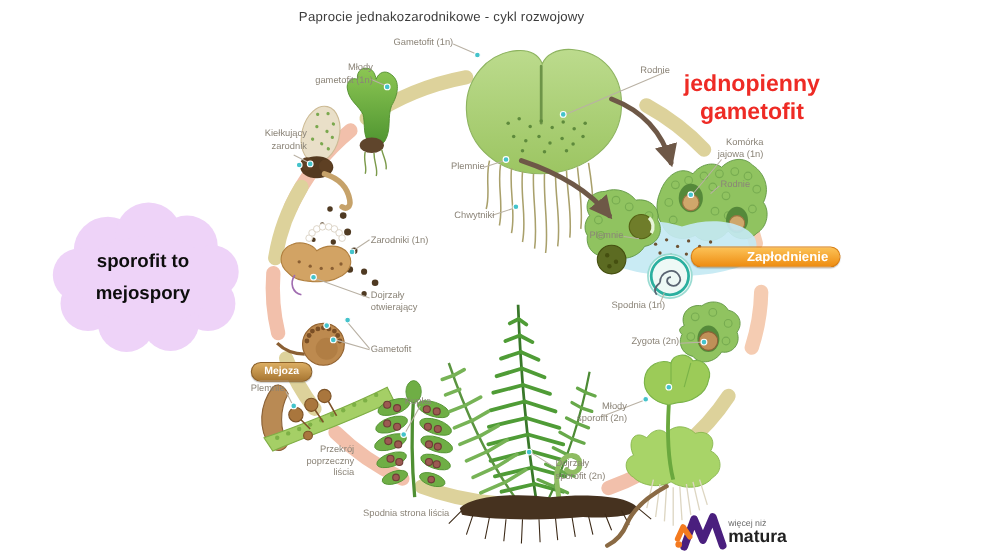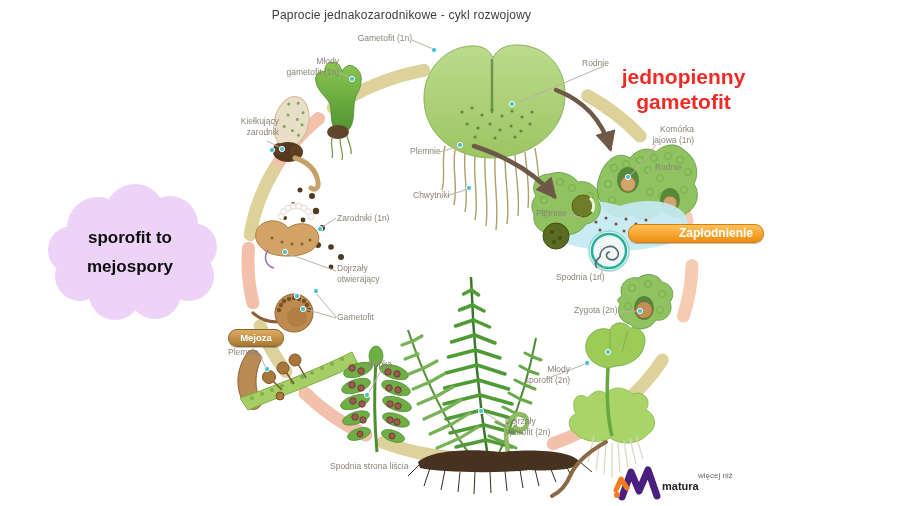--- a/index.html
+++ b/index.html
@@ -14,22 +14,22 @@
   .badge{position:absolute;color:#fff;font-weight:bold;text-align:center;
          border-radius:9px;box-shadow:0 1px 1px rgba(0,0,0,.25);}
   .badge.mejoza{left:228px;top:299px;width:54px;height:16px;line-height:16px;font-size:9.5px;
          background:linear-gradient(180deg,#dcae63,#a87733);border:1px solid #8a5f28;margin-top:30px;}
   .badge.zaplodnienie{left:628px;top:224px;width:94px;height:17px;line-height:17px;font-size:12px;
          background:linear-gradient(180deg,#fcc257,#ee8d12);border:1px solid #d87d10;padding-left:40px;}
   .red-note{position:absolute;left:606px;top:48px;width:155px;text-align:center;
          color:#ee2b25;font-weight:800;font-size:21px;line-height:1.2;white-space:pre-line;margin-top:16px;}
   .cloud-text{position:absolute;left:58px;top:224px;width:144px;text-align:center;
          color:#0d0d0d;font-weight:800;font-size:17px;line-height:1.7;white-space:pre-line;}
-  .logo-tag{position:absolute;left:662px;top:471px;font-size:8px;color:#6a6a6a;margin-left:36px;}
-  .logo-name{position:absolute;left:662px;top:480px;font-size:11px;font-weight:bold;color:#222;}
+  .logo-tag{position:absolute;left:662px;top:471px;font-size:8px;color:#6a6a6a;}
+  .logo-name{position:absolute;left:662px;top:480px;font-size:16px;font-weight:bold;color:#222;}
 </style>
 </head>
 <body>
 
 <div id="stage">
 
 <svg id="art" viewBox="0 0 900 506">
   <defs>
     <marker id="ah" viewBox="0 0 10 10" refX="8" refY="5" markerWidth="4.6" markerHeight="4.6" orient="auto">
       <path d="M0,0 L10,5 L0,10 Z" fill="#6e5847"></path>
@@ -426,20 +426,23 @@
 <div class="lbl right" style="left:352px;top:33px;width:60px">Gametofit (1n)</div>
 <div class="lbl center" style="left:277px;top:56px;width:62px">Młody
 gametofit (1n)</div>
 <div class="lbl center" style="left:225px;top:116px;width:54px">Kiełkujący
 zarodnik</div>
 <div class="lbl" style="left:337px;top:213px;width:70px">Zarodniki (1n)</div>
 <div class="lbl" style="left:337px;top:263px;width:60px">Dojrzały
 otwierający</div>
 <div class="lbl" style="left:337px;top:312px;width:60px">Gametofit</div>
 <div class="lbl" style="left:228px;top:347px;width:44px">Plemnie</div>
+<div class="lbl center" style="left:262px;top:403px;width:60px">Przekrój
+poprzeczny
+liścia</div>
 <div class="lbl" style="left:368px;top:359px;width:40px">Kupka</div>
 <div class="lbl" style="left:330px;top:461px;width:95px">Spodnia strona liścia</div>
 <div class="lbl" style="left:505px;top:416px;width:60px">Dojrzały
 sporofit (2n)</div>
 <div class="lbl center" style="left:512px;top:364px;width:58px">Młody
 sporofit (2n)</div>
 <div class="lbl" style="left:574px;top:305px;width:60px">Zygota (2n)</div>
 <div class="lbl" style="left:556px;top:272px;width:60px">Spodnia (1n)</div>
 <div class="lbl" style="left:536px;top:208px;width:42px">Plemnie</div>
 <div class="lbl center" style="left:638px;top:124px;width:56px">Komórka

